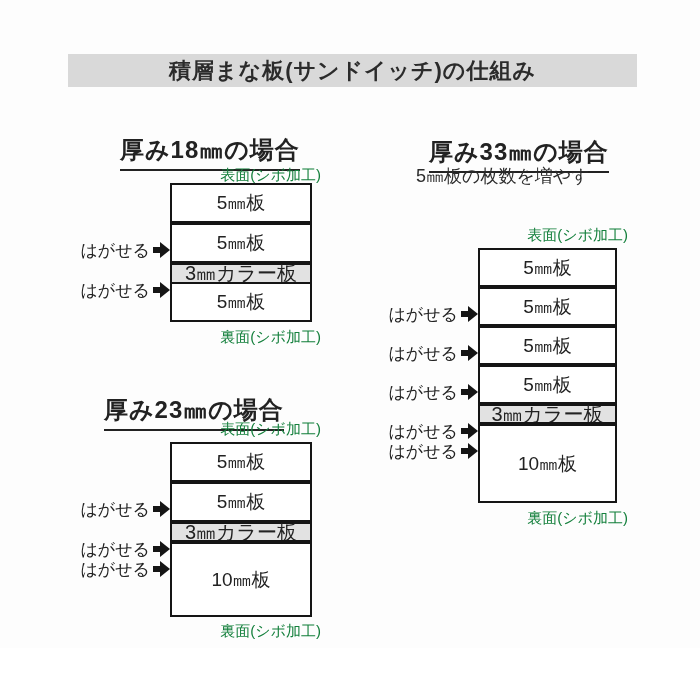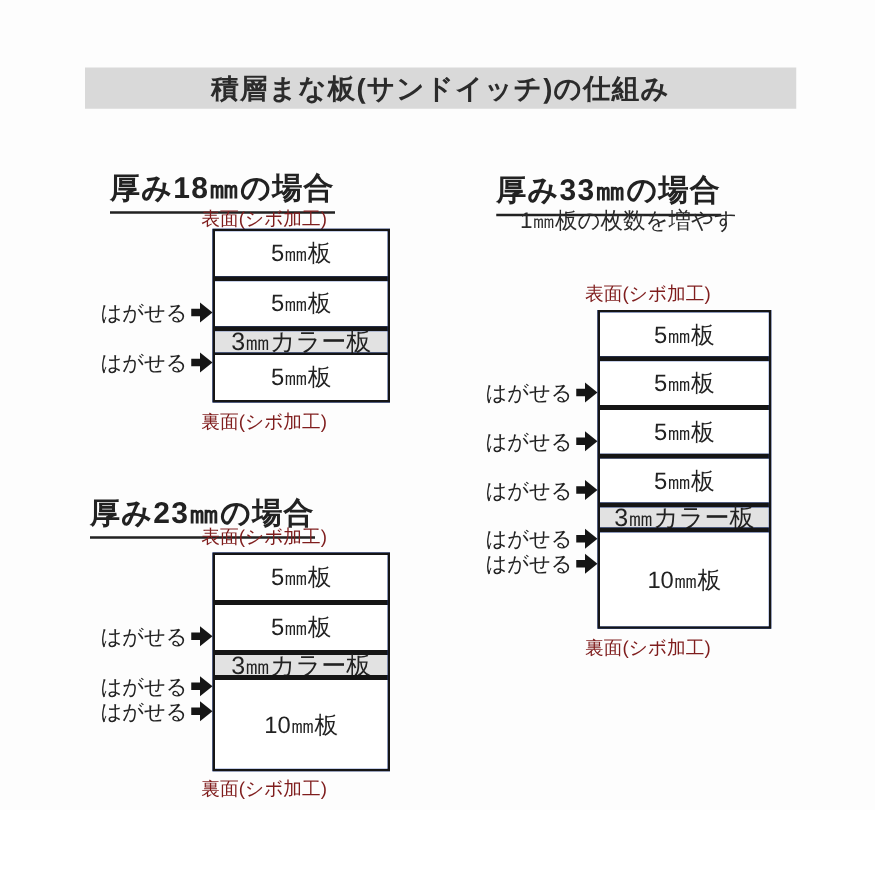--- a/index.html
+++ b/index.html
@@ -8,26 +8,26 @@
     font-family:"Liberation Sans","DejaVu Sans",sans-serif;color:#222;
   }
   .banner{
     position:absolute;left:68px;top:54px;width:569px;height:33px;
     background:var(--banner-bg,#d9d9d9);
     display:flex;align-items:center;justify-content:center;
     font-size:22px;font-weight:bold;letter-spacing:1px;color:#2b2b2b;
   }
   .heading{
     position:absolute;font-size:24px;font-weight:bold;letter-spacing:1px;color:#222;
-    border-bottom:2px solid #222;padding-bottom:3px;white-space:nowrap;
+    border-bottom:2px solid #222;padding-bottom:3px;white-space:nowrap;margin-left:32px;
   }
   .note{position:absolute;font-size:18px;line-height:27px;color:#2b2b2b;white-space:nowrap;}
   .note .line2{padding-left:18px;}
   .side-label{
-    position:absolute;width:160px;text-align:left;font-size:15px;color:#7f1d1d;white-space:nowrap;
+    position:absolute;width:160px;text-align:right;font-size:15px;color:#15803d;white-space:nowrap;
   }
   .stack{
     position:absolute;box-sizing:border-box;background:#1d4ed8;
     border:2px solid var(--line,#151515);display:flex;flex-direction:column;
   }
   .layer{
     display:flex;align-items:center;justify-content:center;
     font-size:19px;color:#222;white-space:nowrap;background:#fff;
   }
   .layer.color-board{background:var(--color-board-bg,#e2e2e2);font-size:20px;}
@@ -110,21 +110,21 @@
     <div class="peel" style="right:530px;top:532px;">
       <span>はがせる</span>
       <span class="arrow-tail"></span>
         <span class="arrow-head"></span>
     </div>
   </section>
 
   <section>
     <h2 class="heading" style="left:397px;top:116px;">厚み33㎜の場合</h2>
     <div class="note" style="left:398px;top:163px;">
-      <div class="line2">1㎜板の枚数を増やす</div>
+      <div class="line2">5㎜板の枚数を増やす</div>
     </div>
     <div class="side-label" style="left:468px;top:226px;">表面(シボ加工)</div>
 
     <div class="stack" style="left:478px;top:248px;width:139px;">
       <div class="layer" style="height:35px;">5㎜板</div>
       <div class="sep thick"></div>
       <div class="layer" style="height:35px;">5㎜板</div>
       <div class="sep thick"></div>
       <div class="layer" style="height:35px;">5㎜板</div>
       <div class="sep thick"></div>

